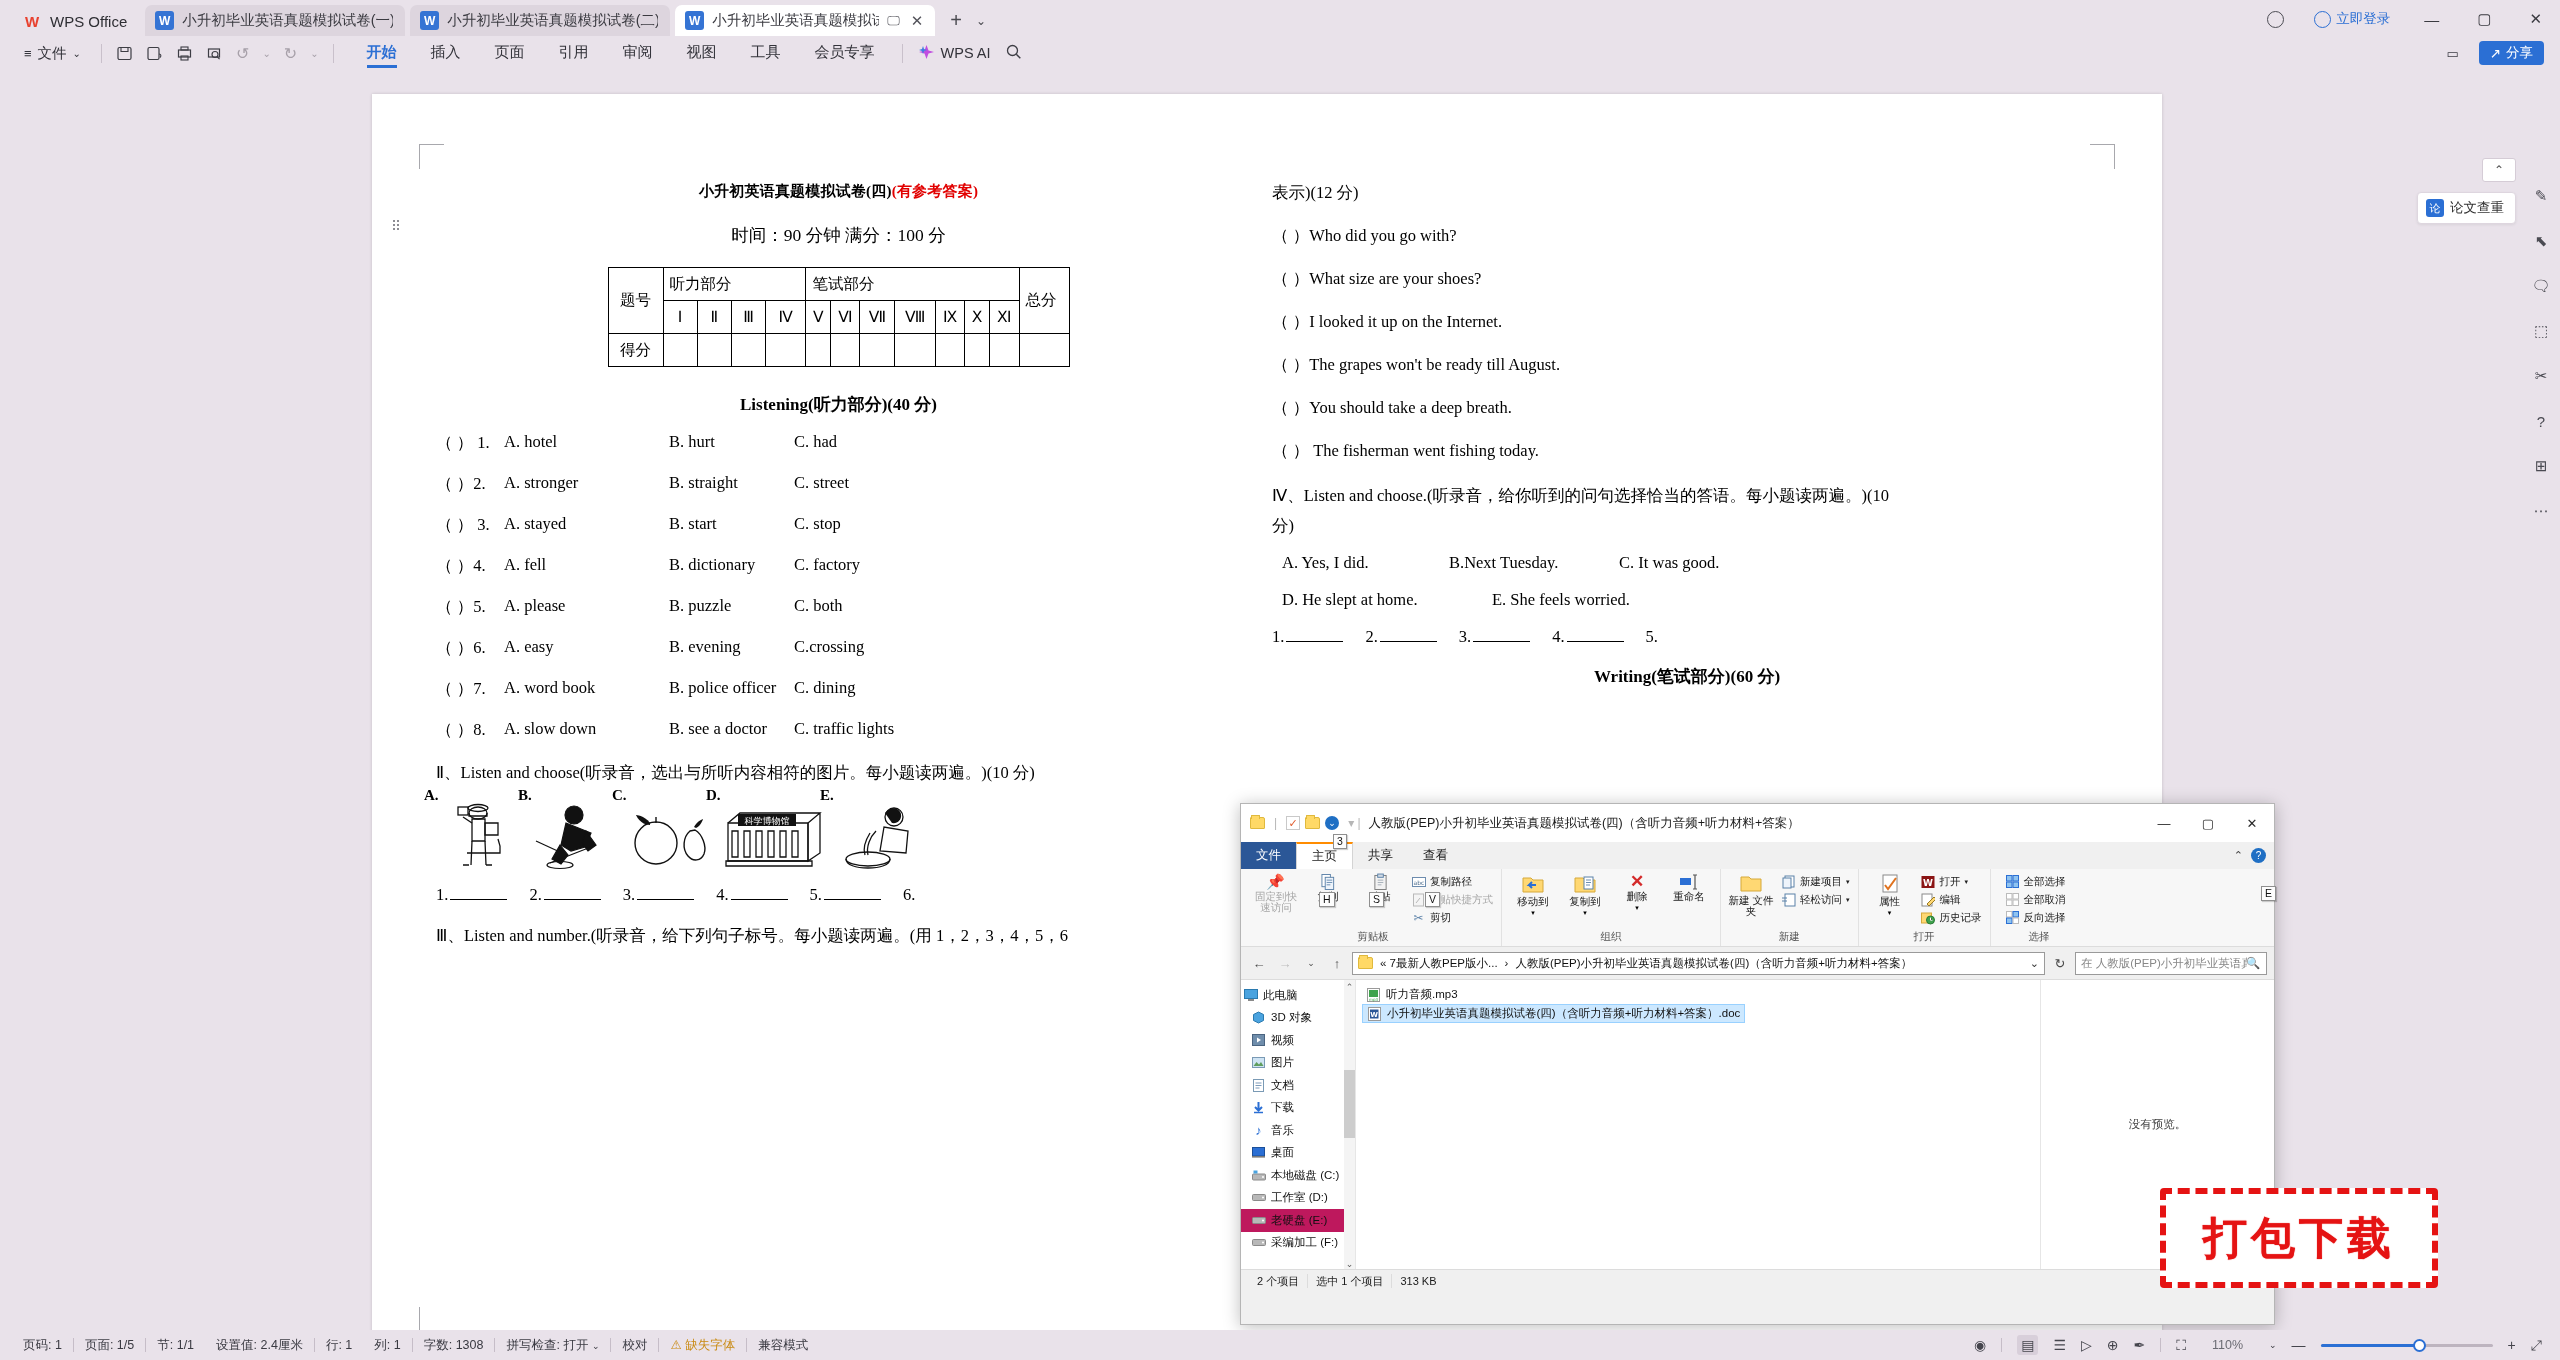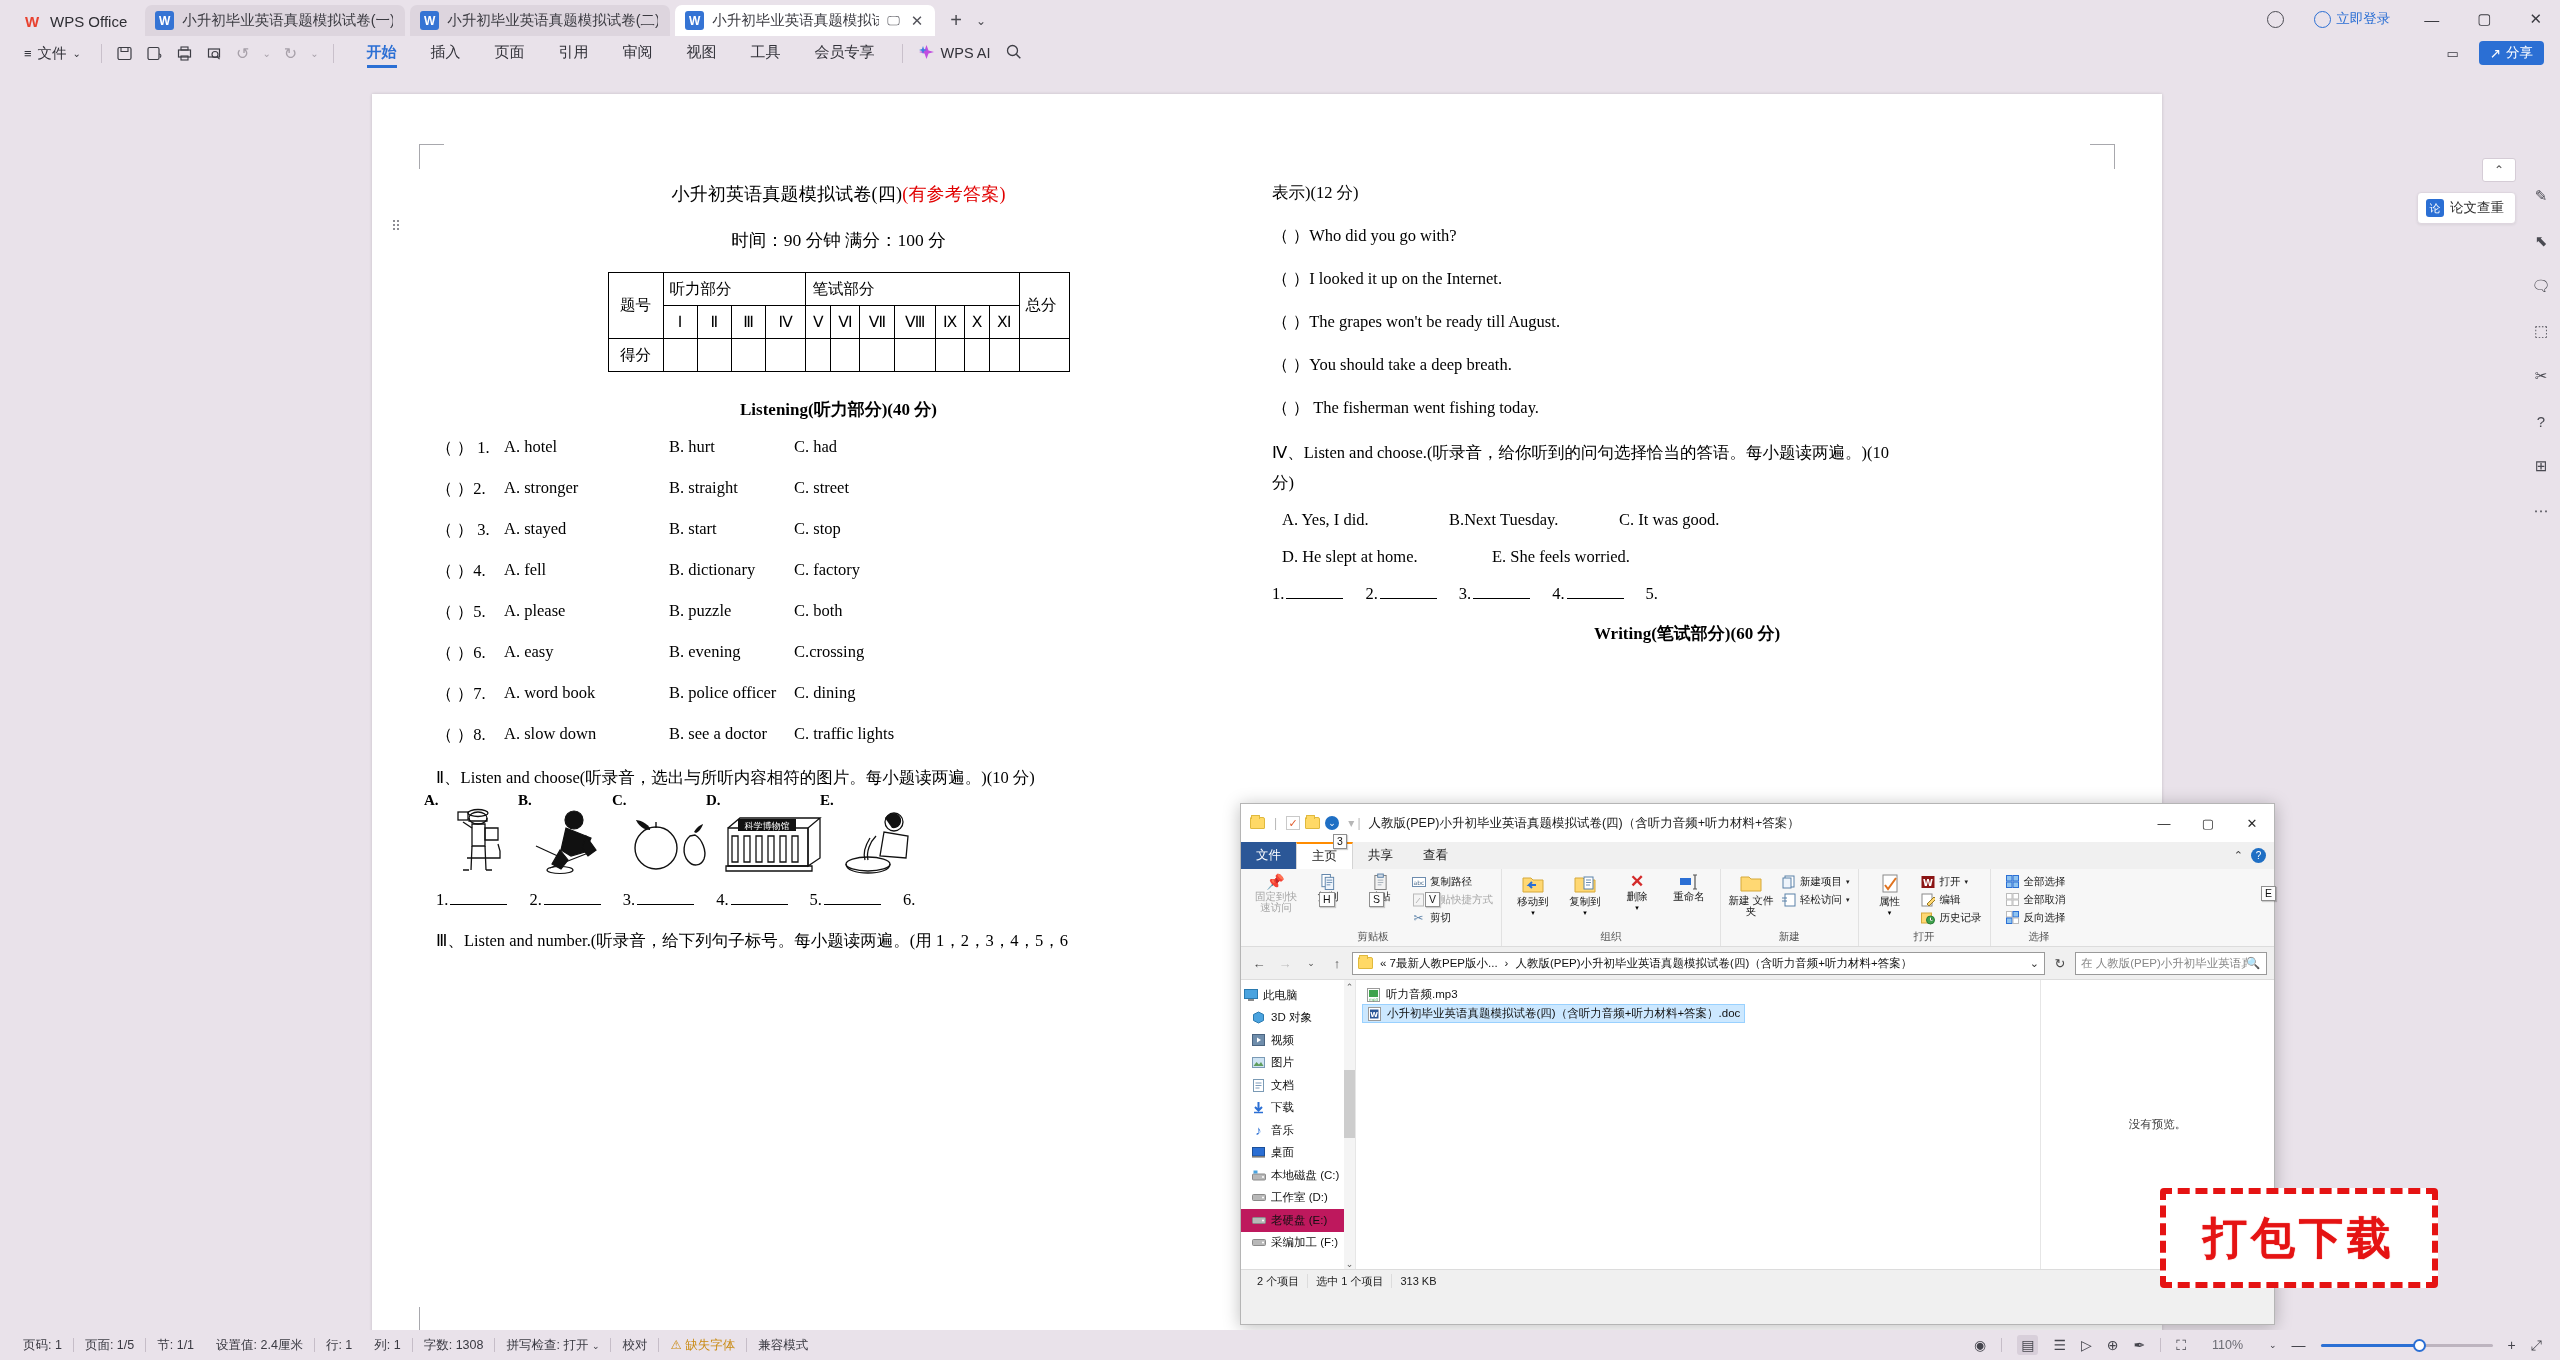--- a/index.html
+++ b/index.html
@@ -92,21 +92,21 @@
     position:absolute; left:20px; top:125px; width:8px; height:12px;
     background-image: radial-gradient(#8d8d93 38%, transparent 40%);
     background-size:4px 4px;
   }
 
   .col { position:absolute; top:88px; font-family:"Liberation Serif", serif; color:#000; }
   .col-left { left:64px; width:805px; }
   .col-right { left:900px; width:830px; }
 
   .doc-title {
-    text-align:center; font-size:18px; font-weight:normal; letter-spacing:0.2px;
+    text-align:center; font-size:15px; font-weight:bold; letter-spacing:0.2px;
     margin-bottom:22px;
   }
   .doc-title .redpart { color:#e10000; }
   .doc-sub { text-align:center; font-size:17.5px; margin-bottom:20px; }
 
   table.score { border-collapse:collapse; margin:0 auto; width:462px; }
   table.score td {
     border:1px solid #000; font-size:15.5px; height:33px; padding:2px 6px;
     font-family:"Liberation Serif", serif;
   }
@@ -575,20 +575,21 @@
       <div class="answers-line">
         <span class="num">1.</span><span class="blankline"></span><span class="gap"></span><span class="num">2.</span><span class="blankline"></span><span class="gap"></span><span class="num">3.</span><span class="blankline"></span><span class="gap"></span><span class="num">4.</span><span class="blankline"></span><span class="gap"></span><span class="num">5.</span><span class="blankline"></span><span class="gap"></span><span class="num">6.</span>
       </div>
 
       <div class="qpara">Ⅲ、Listen and number.(听录音，给下列句子标号。每小题读两遍。(用 1，2，3，4，5，6</div>
     </div>
 
     <div class="col col-right">
       <div class="rline">表示)(12 分)</div>
       <div class="rline">（      ）Who did you go with?</div>
+      <div class="rline">（      ）What size are your shoes?</div>
       <div class="rline">（      ）I looked it up on the Internet.</div>
       <div class="rline">（      ）The grapes won't be ready till August.</div>
       <div class="rline">（      ）You should take a deep breath.</div>
       <div class="rline">（      ） The fisherman went fishing today.</div>
 
       <div class="qpara" style="margin-bottom:4px">Ⅳ、Listen and choose.(听录音，给你听到的问句选择恰当的答语。每小题读两遍。)(10</div>
       <div class="qpara">分)</div>
 
       <div class="abc-row">
         <span class="i1">A. Yes, I did.</span>

